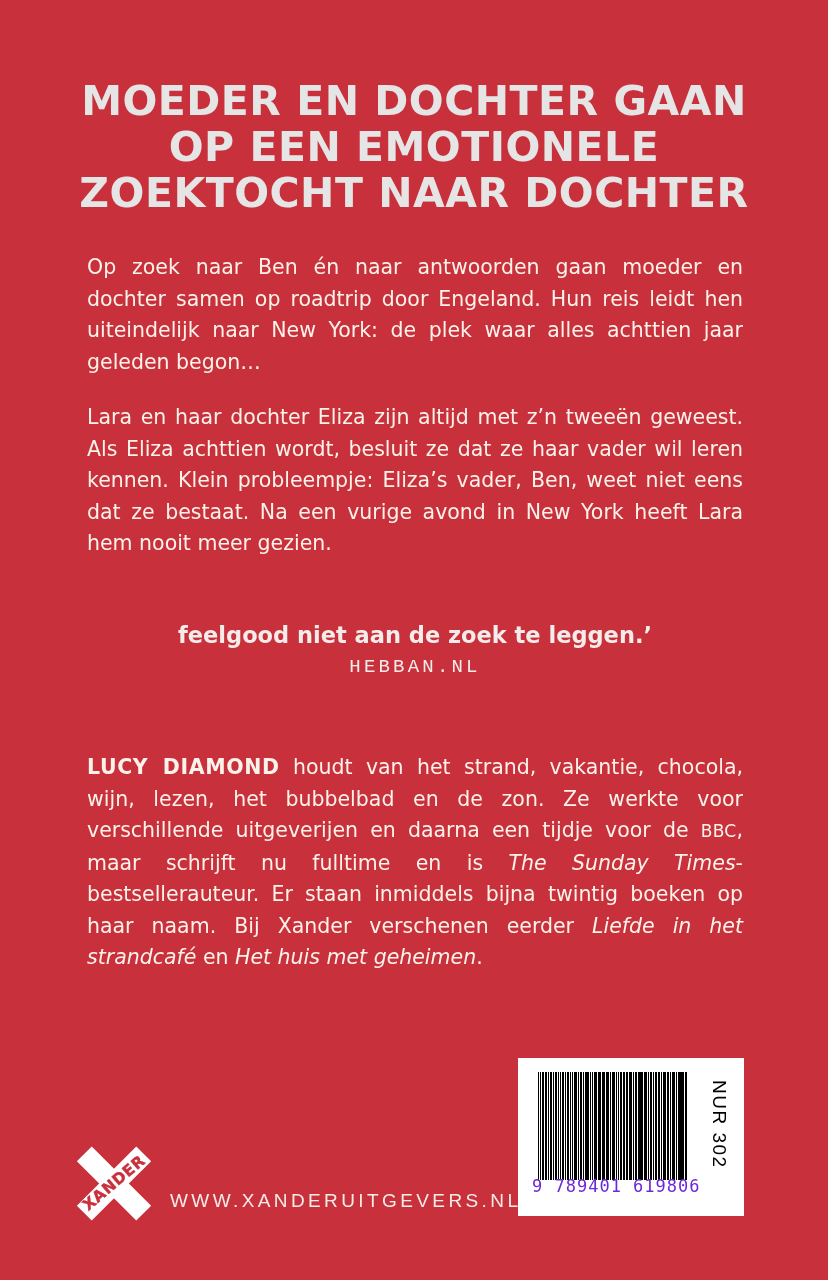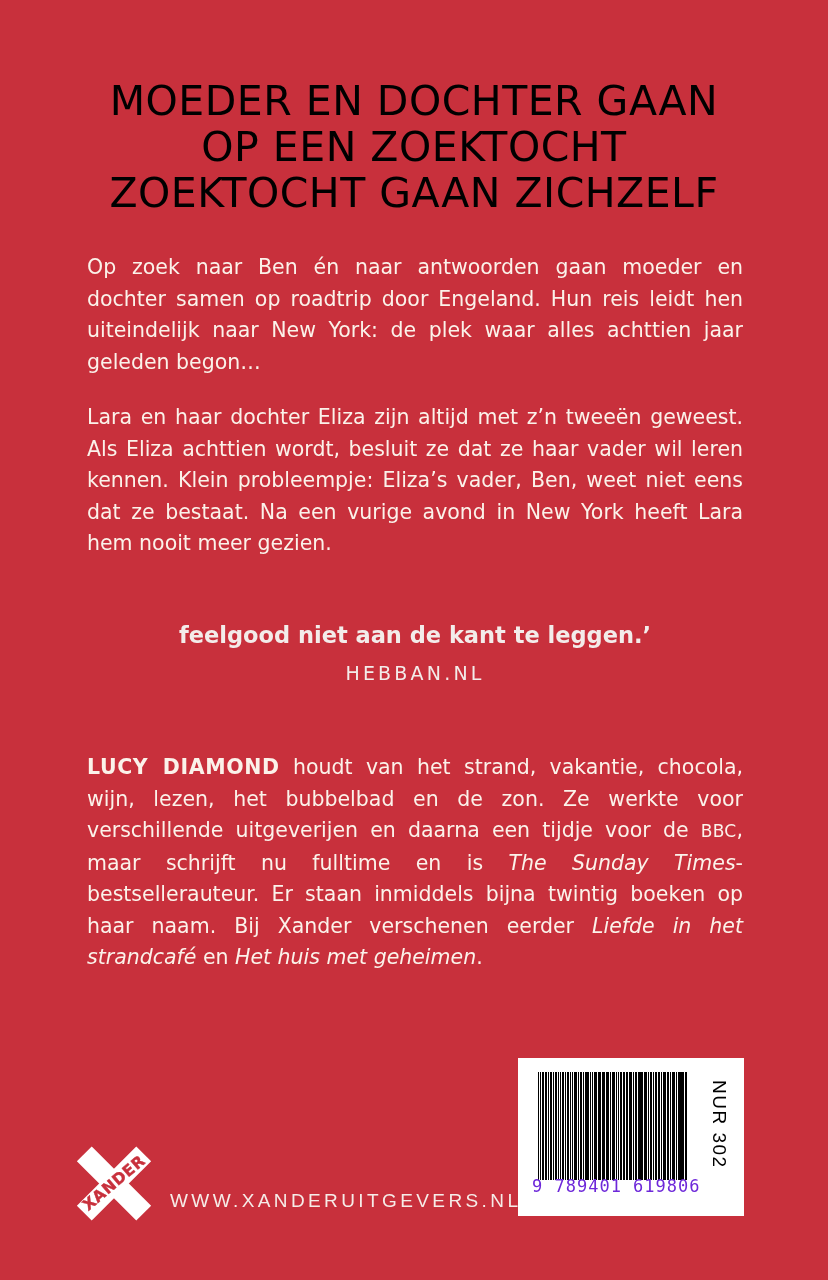--- a/index.html
+++ b/index.html
@@ -21,23 +21,23 @@
     box-sizing: border-box;
   }
 
   
   #headline {
     position: absolute;
     left: 64px;
     top: 78px;
     width: 700px;
     text-align: center;
-    color: #000000;
-    font-family: "DejaVu Sans", sans-serif;
-    font-weight: normal;
+    color: #e5e5e5;
+    font-family: "DejaVu Sans", sans-serif;
+    font-weight: bold;
     font-size: 41px;
     line-height: 46px;
     letter-spacing: 0.5px;
   }
   #headline .hl-line {
     display: block;
     white-space: nowrap;
   }
 
   
@@ -80,24 +80,25 @@
     font-size: 22.5px;
     line-height: 30px;
     display: block;
   }
   #quote-text .q-line {
     display: block;
     white-space: nowrap;
   }
   #quote-source {
     display: block;
-    margin-top: 12px;
+    margin-top: 6px;
     font-size: 19px;
     letter-spacing: 3.2px;
     font-weight: normal;
+    font-family: Liberation Mono, monospace;
   }
 
   
   #bio {
     position: absolute;
     left: 87px;
     top: 752px;
     width: 656px;
     color: #fbf2ea;
     font-family: "DejaVu Sans", sans-serif;
@@ -216,32 +217,32 @@
     white-space: nowrap;
   }
 </style>
 </head>
 <body>
 
 <div id="cover">
 
   <div id="headline">
     <span class="hl-line">MOEDER EN DOCHTER GAAN</span>
-    <span class="hl-line">OP EEN ZOEKTOCHT</span>
-    <span class="hl-line">ZOEKTOCHT GAAN ZICHZELF</span>
+    <span class="hl-line">OP EEN EMOTIONELE</span>
+    <span class="hl-line">ZOEKTOCHT NAAR DOCHTER</span>
   </div>
 
   <div id="blurb">
     <p>Op zoek naar Ben én naar antwoorden gaan moeder en dochter samen op roadtrip door Engeland. Hun reis leidt hen uiteindelijk naar New York: de plek waar alles achttien jaar geleden begon…</p>
     <p>Lara en haar dochter Eliza zijn altijd met z’n tweeën geweest. Als Eliza achttien wordt, besluit ze dat ze haar vader wil leren kennen. Klein probleempje: Eliza’s vader, Ben, weet niet eens dat ze bestaat. Na een vurige avond in New York heeft Lara hem nooit meer gezien.</p>
   </div>
 
   <div id="quote-block">
     <span id="quote-text">
-      <span class="q-line">feelgood niet aan de kant te leggen.’</span>
+      <span class="q-line">feelgood niet aan de zoek te leggen.’</span>
     </span>
     <span id="quote-source">HEBBAN.NL</span>
   </div>
 
   <div id="bio"><span class="author-name">LUCY DIAMOND</span><span> houdt van het strand, vakantie, chocola, wijn, lezen, het bubbelbad en de zon. Ze werkte voor verschillende uitgeverijen en daarna een tijdje voor de </span><span class="smallcaps">BBC</span><span>, maar schrijft nu fulltime en is </span><span class="it">The Sunday Times</span><span>-bestsellerauteur. Er staan inmiddels bijna twintig boeken op haar naam. Bij Xander verschenen eerder </span><span class="it">Liefde in het strandcafé</span><span> en </span><span class="it">Het huis met geheimen</span><span>.</span></div>
 
   <div id="barcode-box">
     <div id="barcode-inner">
       <div id="bars">
           <div class="bar" style="left: 0px; width: 0.931677px;"></div>

